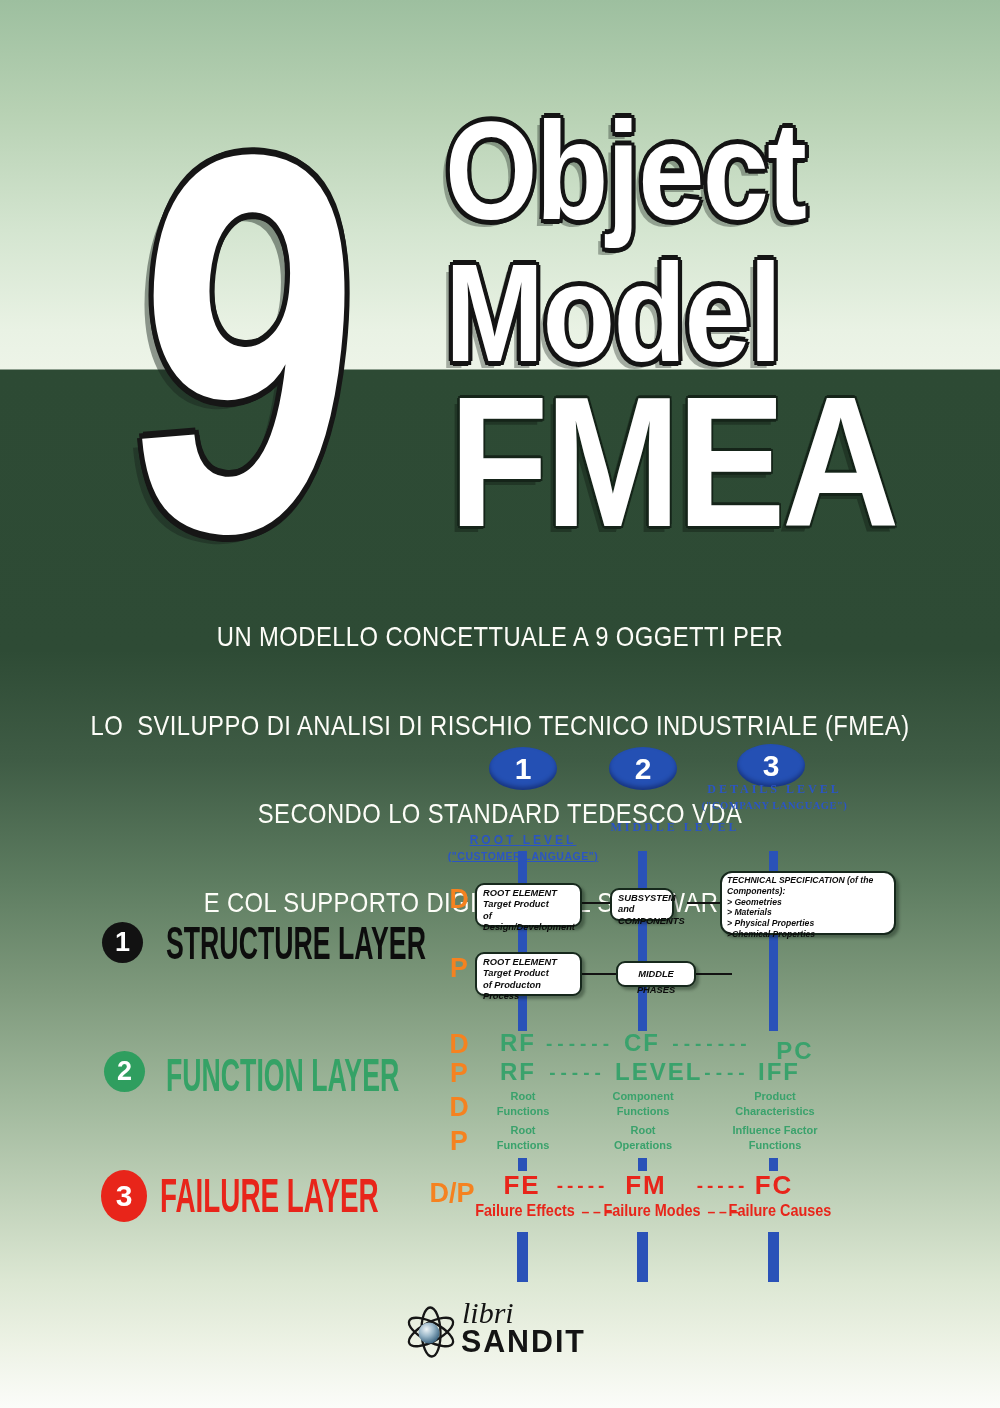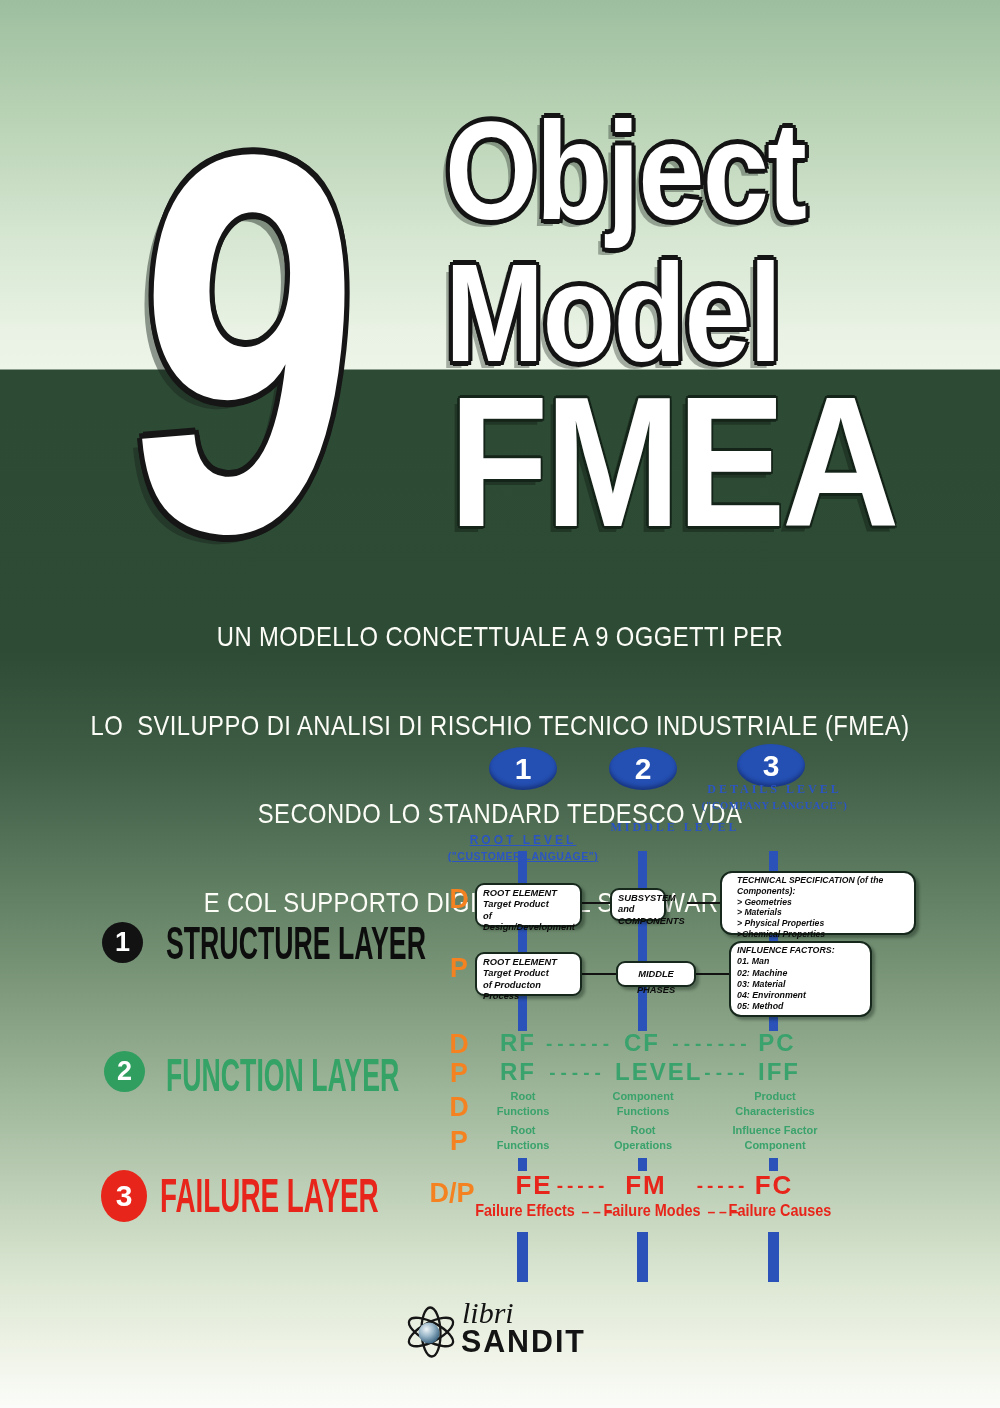--- a/index.html
+++ b/index.html
@@ -93,22 +93,22 @@
   .h4 { left:694px; top:973px; width:38px; }
 
   
   .wbox {
     position:absolute; background:#fff; border:2px solid #16281c; border-radius:9px;
     z-index:2; font-style:italic; font-weight:bold; color:#0b0b0b;
     white-space:pre-line; box-shadow:3px 3px 3px rgba(10,20,12,0.35);
     font-size:9.3px; line-height:11.3px; padding:3px 6px;
   }
   .b1 { left:475px; top:883px; width:107px; height:44px; }
-  .b2 { left:610px; top:888px; width:56px;  height:33px; }
-  .b3 { left:720px; top:871px; width:196px; height:64px; font-size:8.6px; line-height:10.8px; padding:2px 15px; border-radius:12px; }
+  .b2 { left:610px; top:888px; width:64px;  height:33px; }
+  .b3 { left:720px; top:871px; width:176px; height:64px; font-size:8.6px; line-height:10.8px; padding:2px 5px; border-radius:12px; }
   .b4 { left:475px; top:952px; width:107px; height:44px; }
   .b5 { left:616px; top:961px; width:80px;  height:26px; text-align:center; line-height:16px; }
   .b6 { left:729px; top:941px; width:143px; height:76px; font-size:8.8px; line-height:11.3px; padding:2px 6px; border-radius:12px; }
 
   
   .oletter {
     position:absolute; left:446px; width:26px; text-align:center;
     color:#f58220; font-weight:bold; font-size:28px; line-height:1;
     transform:scaleX(0.95);
   }
@@ -226,36 +226,30 @@
 COMPONENTS</div>
   <div class="wbox b3">TECHNICAL SPECIFICATION (of the Components):
 &gt; Geometries
 &gt; Materials
 &gt; Physical Properties
 &gt;Chemical Properties</div>
   <div class="wbox b4">ROOT ELEMENT
 Target Product
 of Producton Process</div>
   <div class="wbox b5">MIDDLE PHASES</div>
-  <div class="wbox b6">INFLUENCE FACTORS:
-01. Man
-02: Machine
-03: Material
-04: Environment
-05: Method</div>
 
   <div class="badge badge2">2</div>
   <div class="layer-label fl">FUNCTION LAYER</div>
 
   <div class="oletter oD2">D</div>
   <div class="gcell fr1" style="left:488px;width:60px;">RF</div>
   <div class="gcell dash1" style="left:535px;width:90px;">------</div>
   <div class="gcell fr1" style="left:612px;width:60px;">CF</div>
   <div class="gcell dash1" style="left:662px;width:100px;">-------</div>
-  <div class="gcell fr1" style="left:747px;width:60px;">PC</div>
+  <div class="gcell fr1" style="left:765px;width:60px;margin-top:8px;">PC</div>
 
   <div class="oletter oP2">P</div>
   <div class="gcell fr2" style="left:488px;width:60px;">RF</div>
   <div class="gcell dash2" style="left:535px;width:85px;">-----</div>
   <div class="gcell fr2" style="left:615px;width:80px;">LEVEL</div>
   <div class="gcell dash2" style="left:697px;width:60px;">----</div>
   <div class="gcell fr2" style="left:749px;width:60px;">IFF</div>
 
   <div class="oletter oD3">D</div>
   <div class="gcell two-line fr3" style="left:463px;width:120px;">Root
@@ -264,27 +258,27 @@
 Functions</div>
   <div class="gcell two-line fr3" style="left:703px;width:144px;">Product
 Characteristics</div>
 
   <div class="oletter oP3">P</div>
   <div class="gcell two-line fr4" style="left:463px;width:120px;">Root
 Functions</div>
   <div class="gcell two-line fr4" style="left:583px;width:120px;">Root
 Operations</div>
   <div class="gcell two-line fr4" style="left:703px;width:144px;">Influence Factor
-Component</div>
+Functions</div>
 
   <div class="badge badge3">3</div>
   <div class="layer-label fail">FAILURE LAYER</div>
   <div class="odp">D/P</div>
 
-  <div class="rcell fe1" style="left:504px;width:60px;">FE</div>
+  <div class="rcell fe1" style="left:492px;width:60px;">FE</div>
   <div class="rcell fedash" style="left:545px;width:75px;">-----</div>
   <div class="rcell fe1" style="left:616px;width:60px;">FM</div>
   <div class="rcell fedash" style="left:690px;width:65px;">-----</div>
   <div class="rcell fe1" style="left:744px;width:60px;">FC</div>
 
   <div class="rcell fe2" style="left:455px;width:140px;">Failure Effects</div>
   <div class="rcell fe2d" style="left:577px;width:40px;">– – –</div>
   <div class="rcell fe2" style="left:592px;width:120px;">Failure Modes</div>
   <div class="rcell fe2d" style="left:703px;width:40px;">– – –</div>
   <div class="rcell fe2" style="left:715px;width:130px;">Failure Causes</div>

